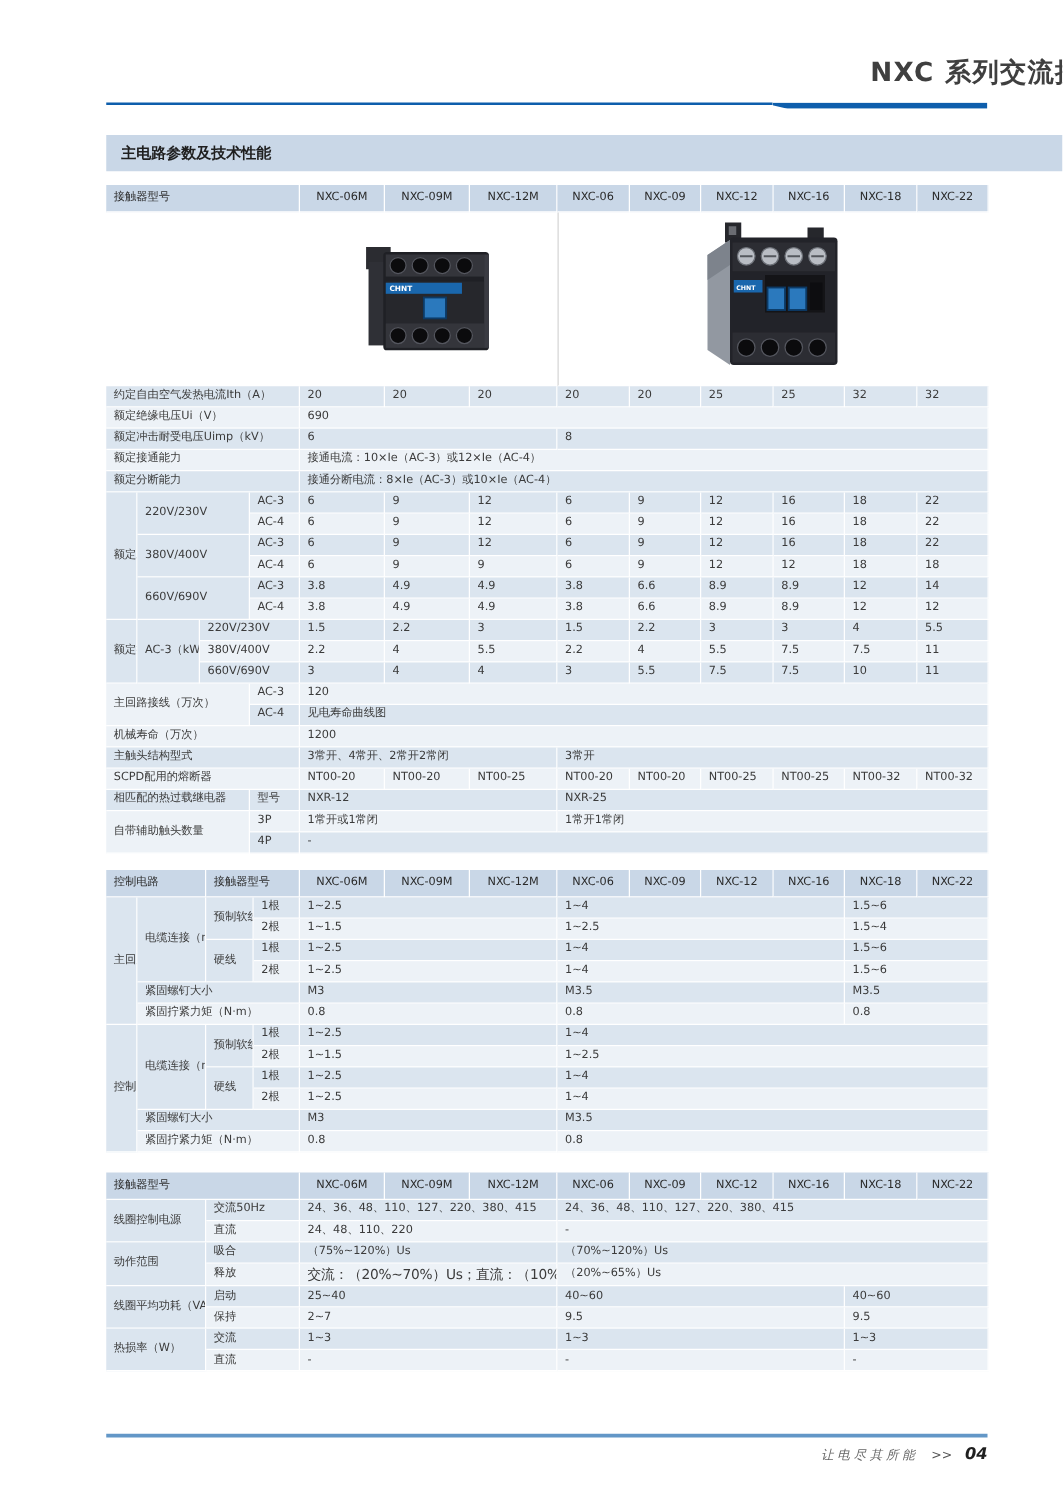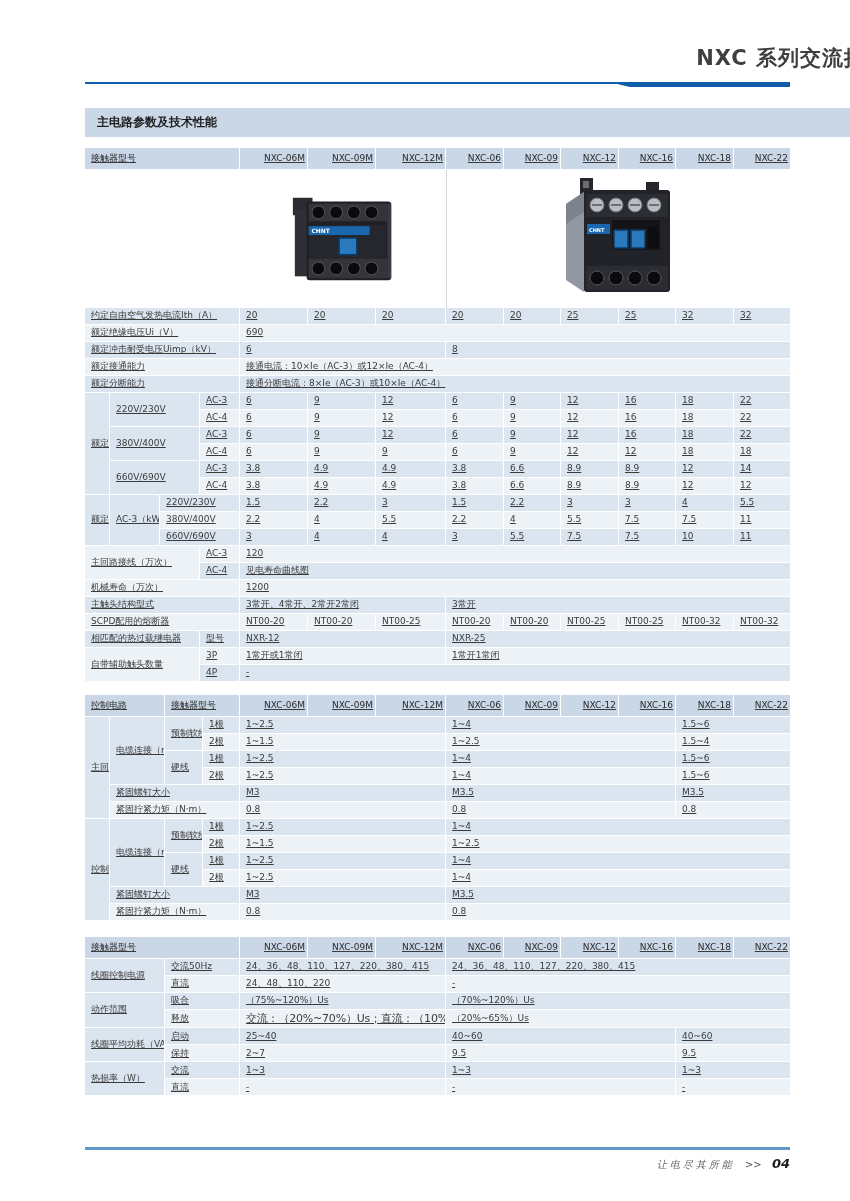--- a/index.html
+++ b/index.html
@@ -8,26 +8,26 @@
   .content{position:absolute;left:85px;top:0;width:825px;}
   .doc-title{text-align:right;font-size:21px;font-weight:bold;color:#3f3f3f;margin:44px 0 0 0;letter-spacing:1px;}
   .rule{position:relative;height:6px;margin-top:10px;}
   .rule-thin{position:absolute;left:0;top:0;width:533px;height:2px;background:#0e5eac;}
   .rule-thick{position:absolute;left:533px;top:0;width:172px;height:5px;background:#0e5eac;
               clip-path:polygon(0 0,100% 0,100% 100%,12px 100%,0 45%);}
   .main-title{font-size:17px;font-weight:bold;color:#1f1f1f;margin:26px 0 0 0;}
   .section-bar{margin-top:20px;background:#c9d7e7;color:#1f1f1f;font-size:12px;font-weight:bold;
                padding:6px 12px;box-sizing:border-box;}
   table.tbl{border-collapse:separate;border-spacing:0;table-layout:fixed;width:705px;
-            font-size:9px;color:#3b3b3b;margin-top:11px;text-decoration:underline;}
+            font-size:9px;color:#3b3b3b;margin-top:11px;}
   table.tbl td{border-right:1px solid #fff;border-bottom:1px solid #fff;
                padding:2px 4px 2px 6px;height:12px;line-height:1.2;overflow:hidden;
                white-space:nowrap;vertical-align:middle;}
   tr.h td{background:#c9d7e7;height:17px;color:#2b2b2b;}
-  tr.h td.mc{text-align:right;padding:2px 2px;}
+  tr.h td.mc{text-align:center;padding:2px 2px;}
   tr.d td{background:#dbe5ef;}
   tr.l td{background:#edf2f7;}
   td.imgcell{background:#fff;height:150px;text-align:center;vertical-align:middle;padding:0;}
   td.sep{border-left:1px solid #d6d6d6;}
   td.v{white-space:normal;word-break:break-all;text-align:center;line-height:1.6;padding:2px 8px;}
   td.w2{white-space:normal;word-break:break-all;line-height:1.45;padding:2px 3px 2px 5px;}
   td.wn{white-space:normal;word-break:break-all;line-height:1.4;}
   td.tight{font-size:11px;letter-spacing:-0.2px;padding-left:4px;}
   .footer-line{position:absolute;left:85px;top:1147px;width:705px;height:3px;background:#6397c7;}
   .footer-text{position:absolute;right:60px;top:1156px;font-size:10px;color:#666;letter-spacing:3px;font-style:italic;}

